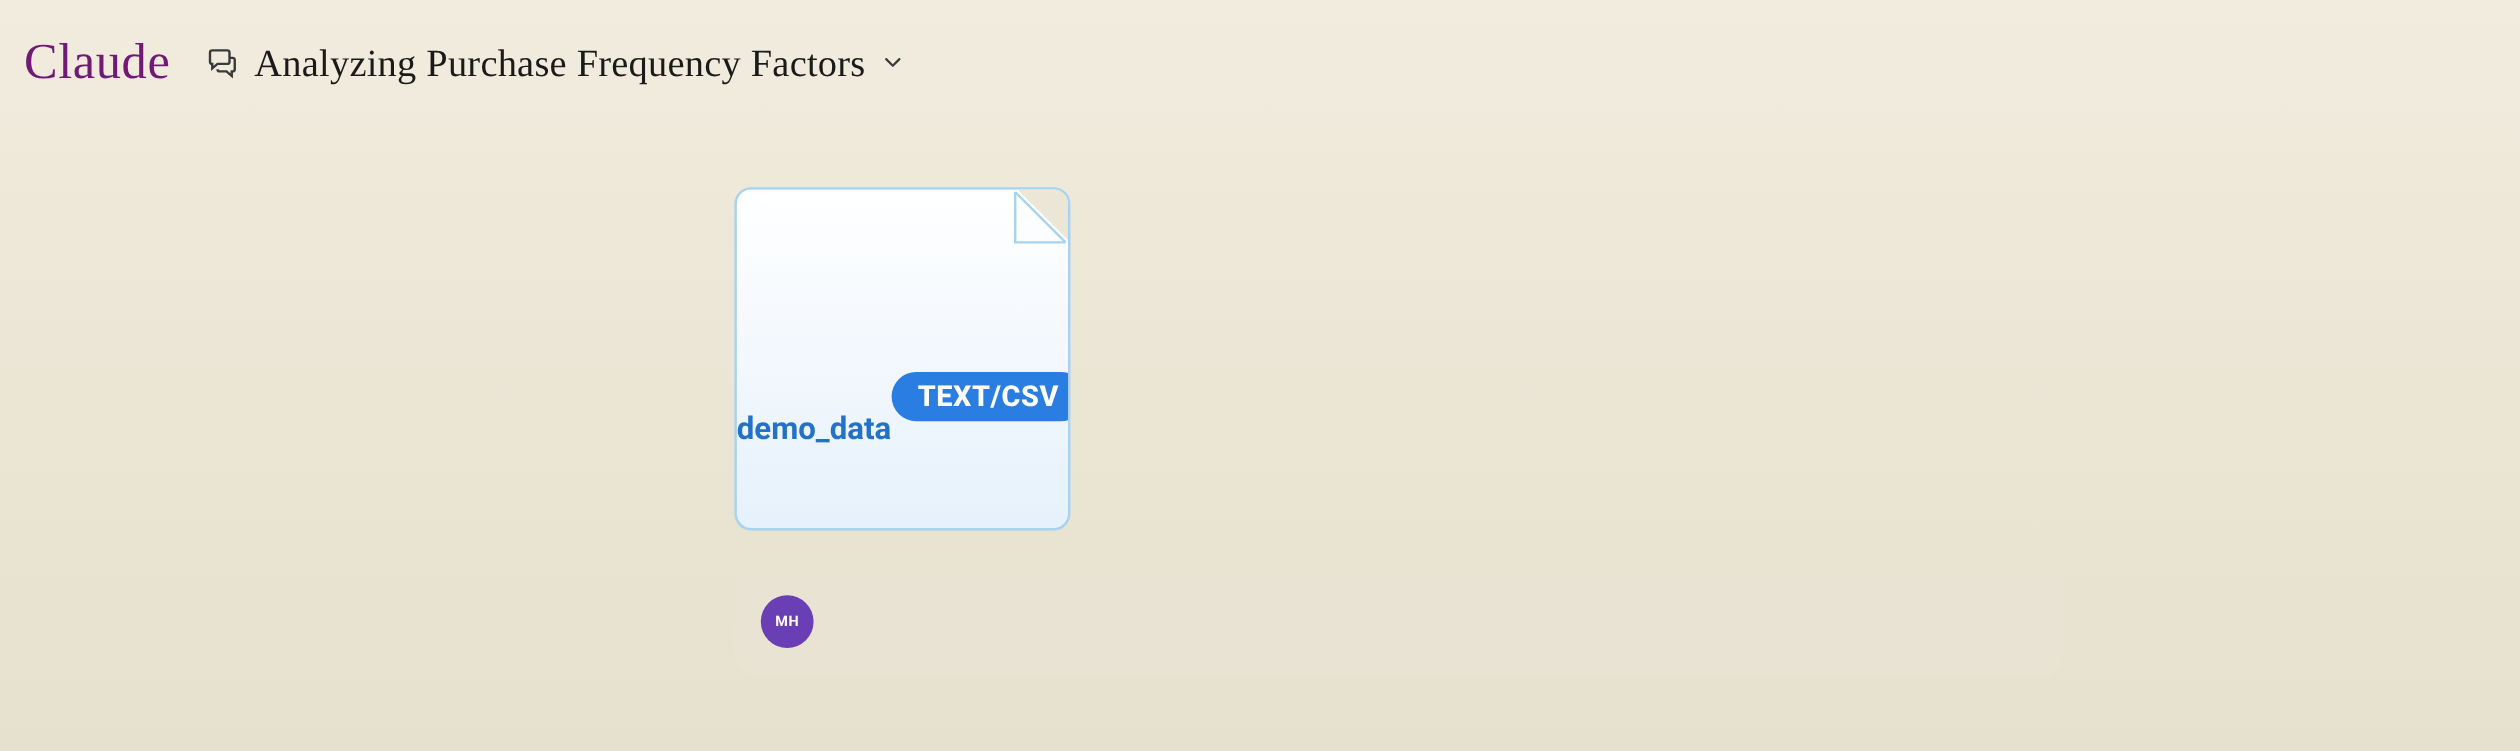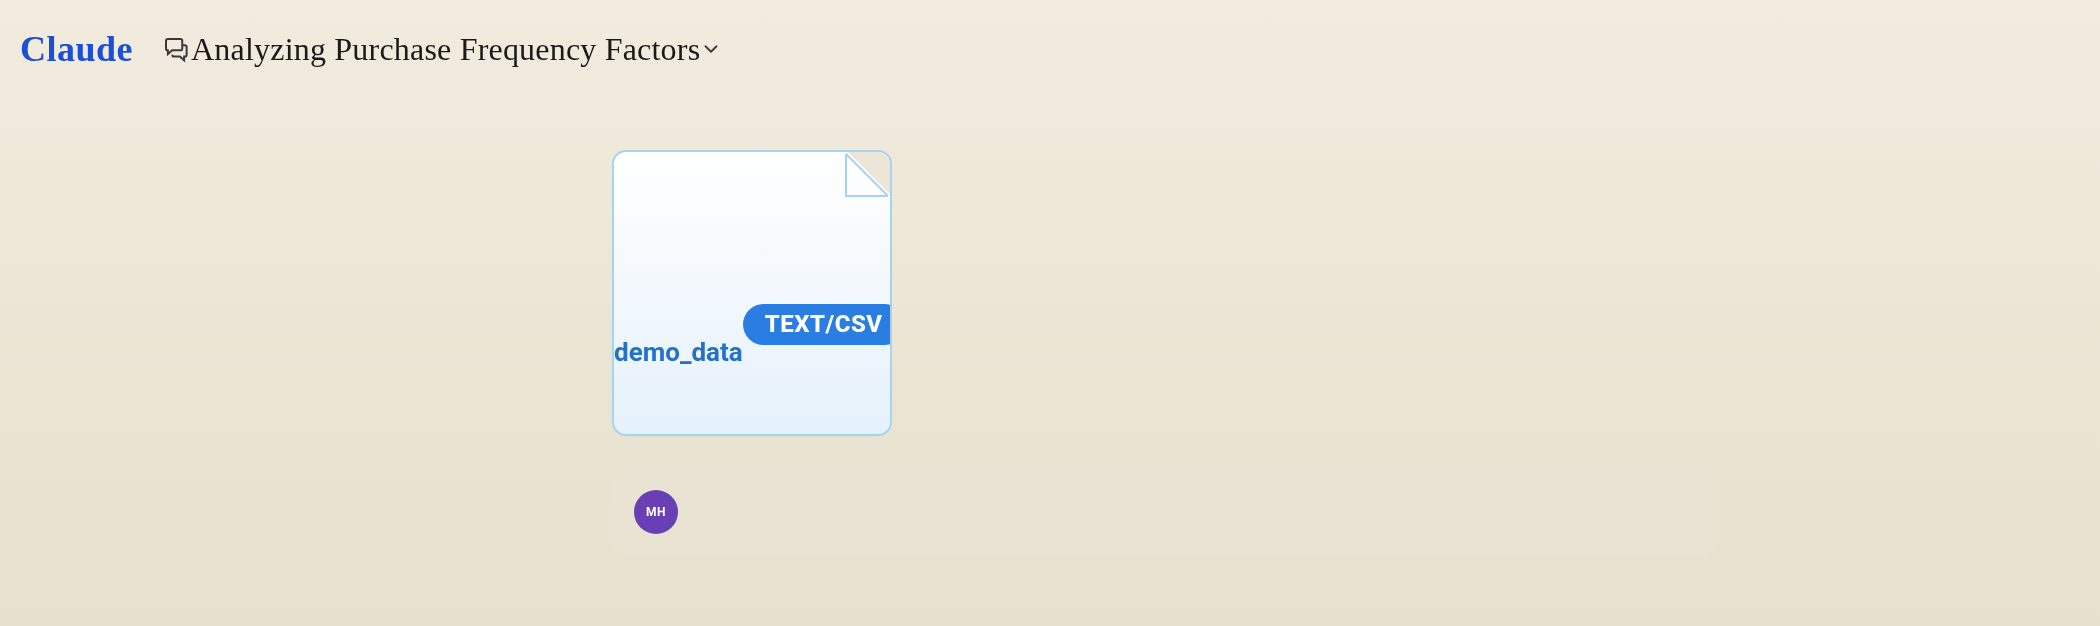--- a/index.html
+++ b/index.html
@@ -12,28 +12,29 @@
   }
 
   
   .header {
     display: flex;
     align-items: center;
     gap: 28px;
     padding: 28px 20px 10px 20px;
   }
   .logo {
-    font-size: 36px;
+    font-size: 42px;
     letter-spacing: 0.5px;
-    color: #1d4ed8;
-    font-weight: 700;
+    color: #701a75;
+    font-weight: 400;
   }
   .convo-title-wrap {
     display: flex;
     align-items: center;
+    gap: 12px;
     cursor: pointer;
     text-align: center;
   }
   .chat-icon svg { width: 30px; height: 30px; display: block; }
   .convo-title {
     font-size: 32px;
     color: #1a1a1a;
     letter-spacing: 0.2px;
   }
   .chevron svg { width: 22px; height: 22px; display: block; }

